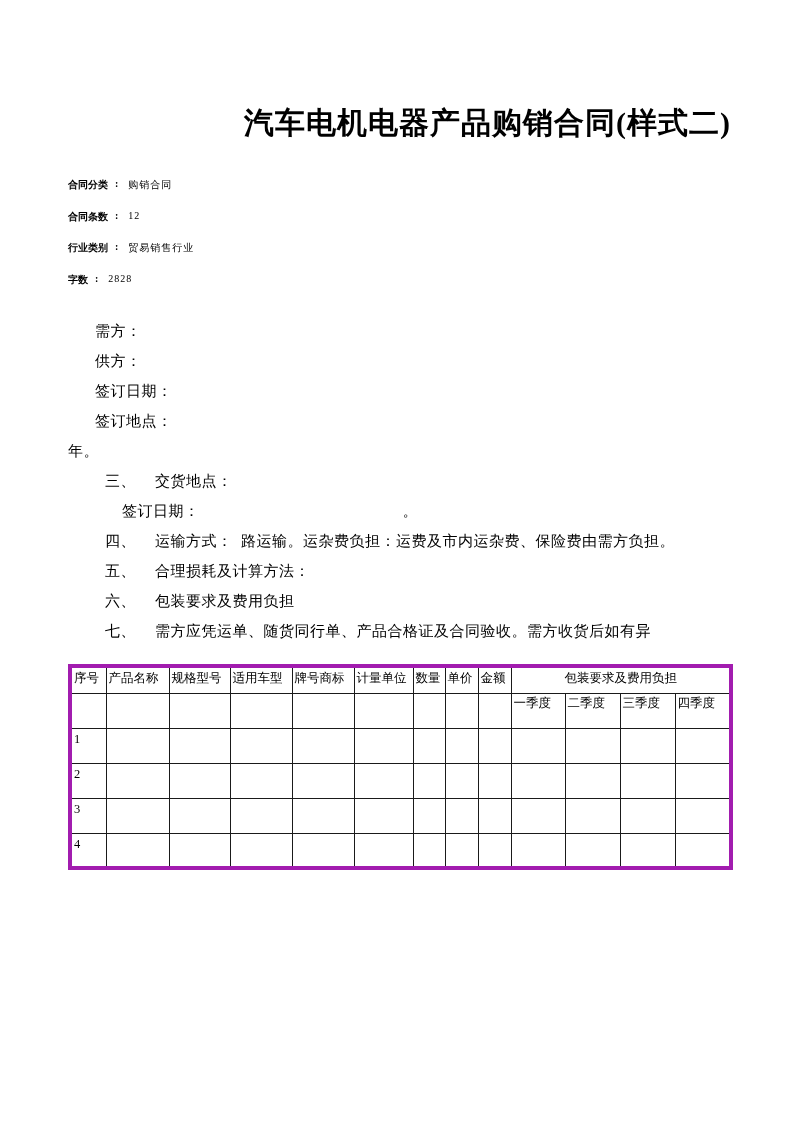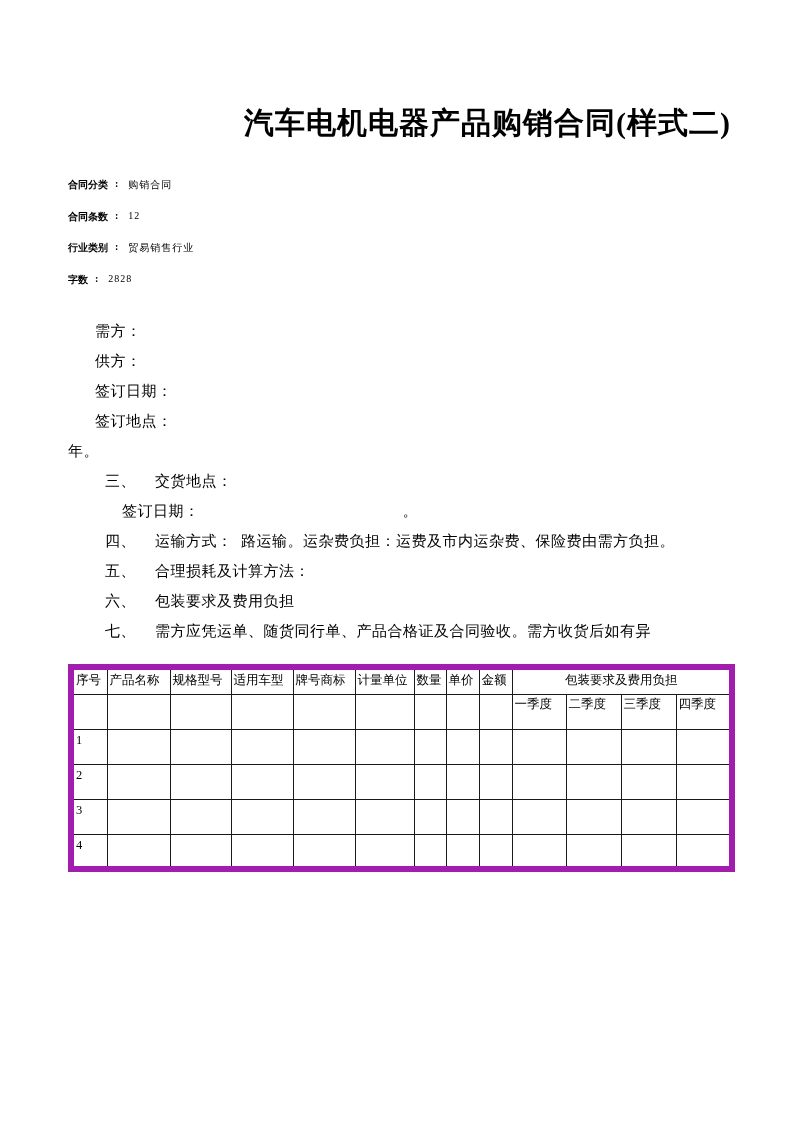--- a/index.html
+++ b/index.html
@@ -32,21 +32,21 @@
   .bline{font-size:15px;line-height:30px;white-space:pre-wrap;letter-spacing:0.5px;}
   .indent1{padding-left:27px;}
   .indent2{padding-left:54px;}
   .item{padding-left:37px;}
   .flush{padding-left:0;}
   .marker{display:inline-block;width:50px;}
   .gap{display:inline-block;width:203px;}
   table.ptable{
     border-collapse:collapse;table-layout:fixed;
     margin-top:18px;width:661px;
-    border:6px solid #a21caf;
+    border:4px solid #a21caf;
   }
   .ptable td,.ptable th{
     border:1px solid #1a1a1a;
     vertical-align:top;
     font-weight:400;
     font-size:12.5px;line-height:16px;
     padding:2px 1px 0 2px;
     text-align:left;
     overflow:hidden;
   }

